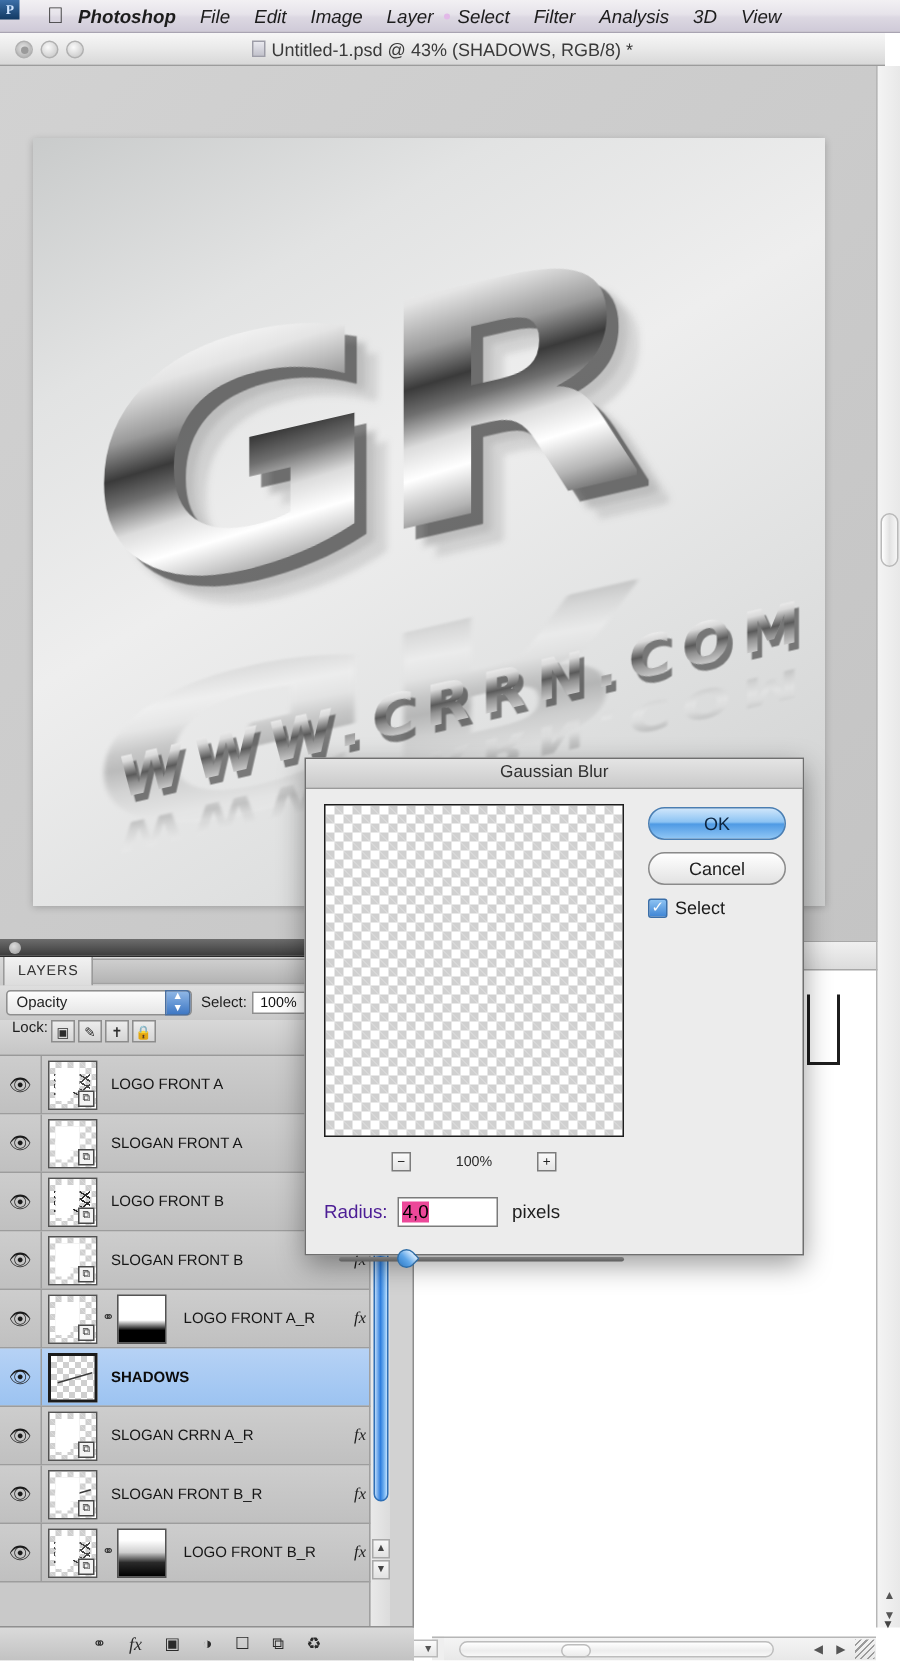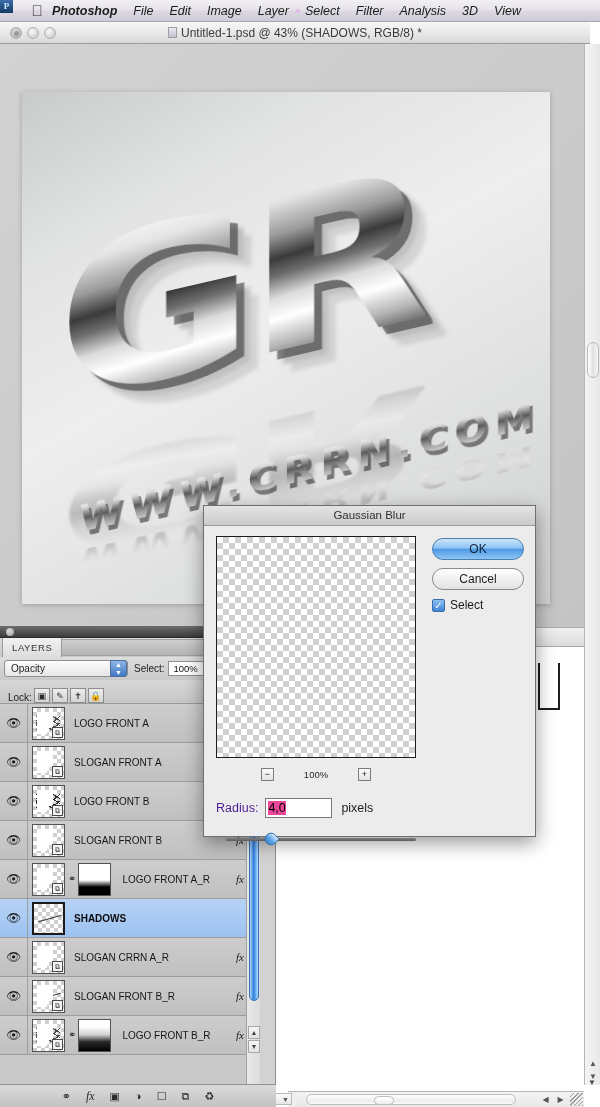--- a/index.html
+++ b/index.html
@@ -251,21 +251,21 @@
   .lbl{ font-size:10px; color:#1d1d1d; margin-left:6px; }
   .numfield{
     width:36px; height:15px; background:#fff; border:1px solid #8f8f8f;
     font-size:9.5px; color:#111; text-align:center; line-height:14px; margin-left:3px;
   }
 
   #lockrow{
     position:absolute; left:0; top:54px; width:276px; height:24px;
     background:linear-gradient(to bottom,#d8d8d8,#c6c6c6);
     border-bottom:1px solid #999;
-    display:flex; align-items:flex-end; padding:0 4px;
+    display:flex; align-items:flex-start; padding:0 4px;
   }
   .lockbtn{
     width:16px;height:15px;margin-left:2px;
     border:1px solid #8d8d8d; background:linear-gradient(to bottom,#ededed,#d5d5d5);
     font-size:9px; text-align:center; line-height:14px; color:#2c2c2c;
   }
 
   
   #layerlist{
     position:absolute; left:0; top:78px; width:260px; height:380px;

